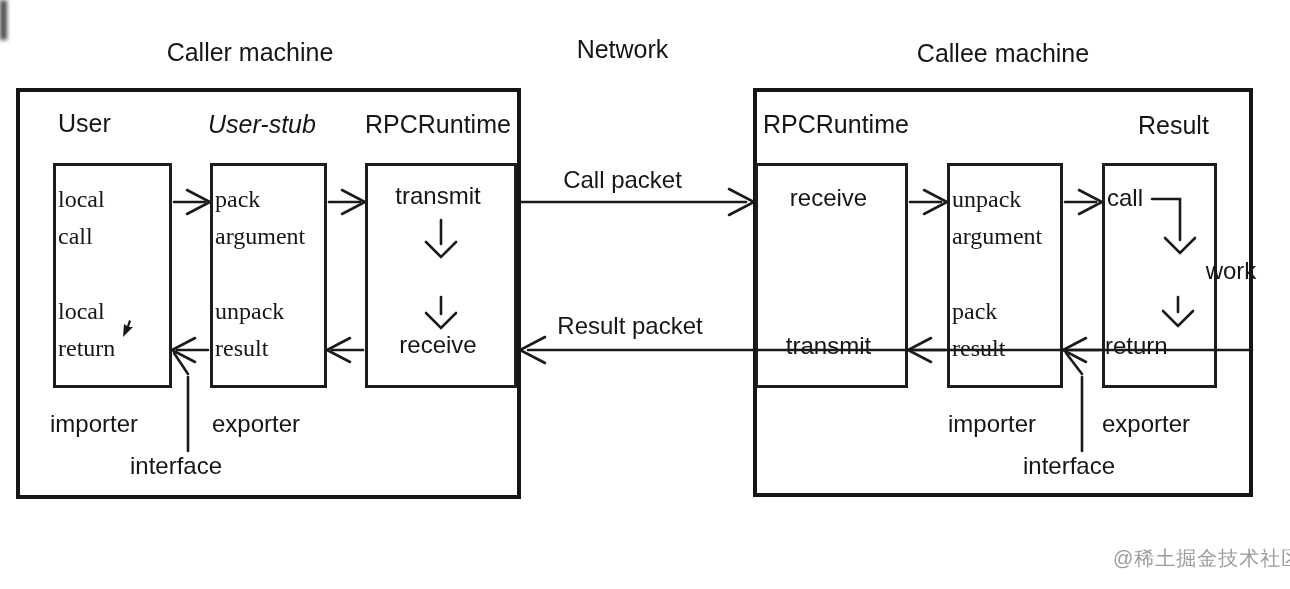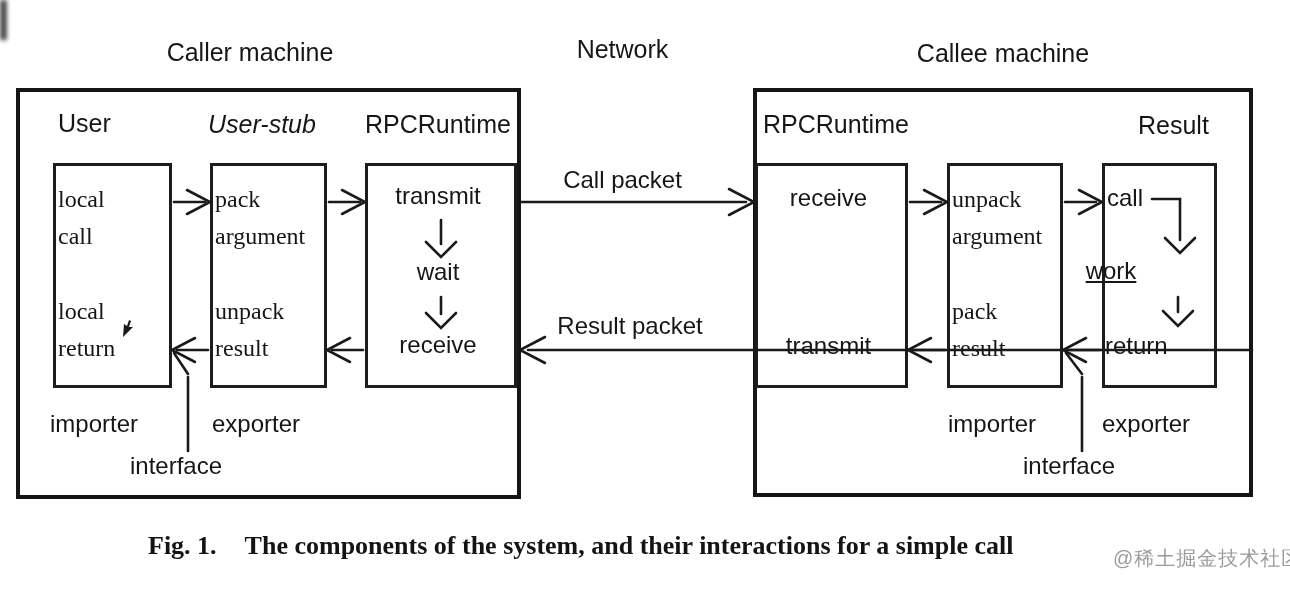--- a/index.html
+++ b/index.html
@@ -70,37 +70,36 @@
     <div class="t lines" style="left:215px;top:181px;">
       <div>pack</div>
       <div>argument</div>
     </div>
     <div class="t lines" style="left:215px;top:293px;">
       <div>unpack</div>
       <div>result</div>
     </div>
 
     <div class="t c" style="left:365px;top:182px;width:146px;">transmit</div>
-    <div class="t c" style="left:365px;top:258px;width:146px;">wait</div>
     <div class="t c" style="left:365px;top:331px;width:146px;">receive</div>
 
     <div class="t c" style="left:755px;top:184px;width:147px;">receive</div>
     <div class="t c" style="left:755px;top:332px;width:147px;">transmit</div>
 
     <div class="t lines" style="left:952px;top:181px;">
       <div>unpack</div>
       <div>argument</div>
     </div>
     <div class="t lines" style="left:952px;top:293px;">
       <div>pack</div>
       <div>result</div>
     </div>
 
     <div class="t" style="left:1107px;top:184px;">call</div>
-    <div class="t c" style="left:1066px;top:257px;width:90px;text-decoration:underline;">work</div>
+    <div class="t c" style="left:1186px;top:257px;width:90px;">work</div>
     <div class="t" style="left:1105px;top:332px;">return</div>
 
     <div class="t c" style="left:530px;top:166px;width:185px;">Call packet</div>
     <div class="t c" style="left:525px;top:312px;width:210px;">Result packet</div>
 
     <div class="t" style="left:50px;top:410px;">importer</div>
     <div class="t" style="left:212px;top:410px;">exporter</div>
     <div class="t" style="left:130px;top:452px;">interface</div>
 
     <div class="t" style="left:948px;top:410px;">importer</div>
@@ -187,18 +186,15 @@
         <line x1="1066" y1="353" x2="1082" y2="374"></line>
         <line x1="1082" y1="377" x2="1082" y2="451"></line>
       </g>
 
       <g transform="translate(123,323)">
         <polygon points="0,14 10,4 6,4 8,-2 6,-3 4,3 1,1" fill="#1a1a1a" stroke="none"></polygon>
       </g>
     </svg>
   </div>
 
-  <div class="caption">
-    <span>Fig. 1.</span><span class="gap"></span><span>The components of the system, and their interactions for a simple call</span>
-  </div>
 
   <div class="watermark">@稀土掘金技术社区</div>
 </div>
 
 </body></html>

